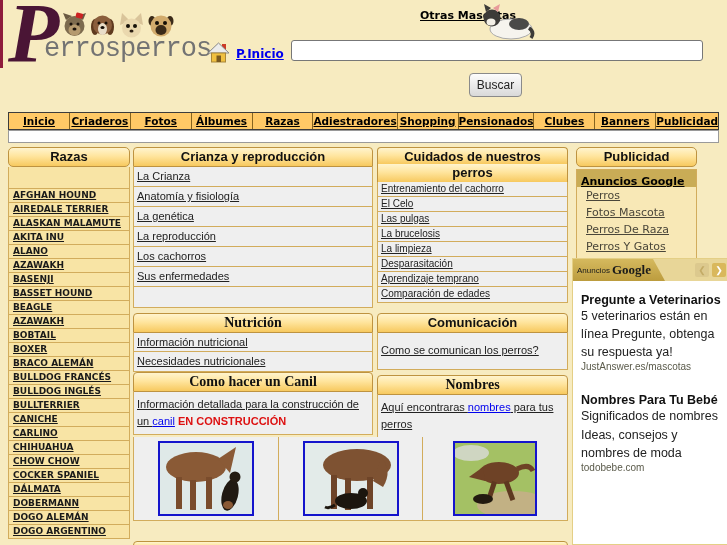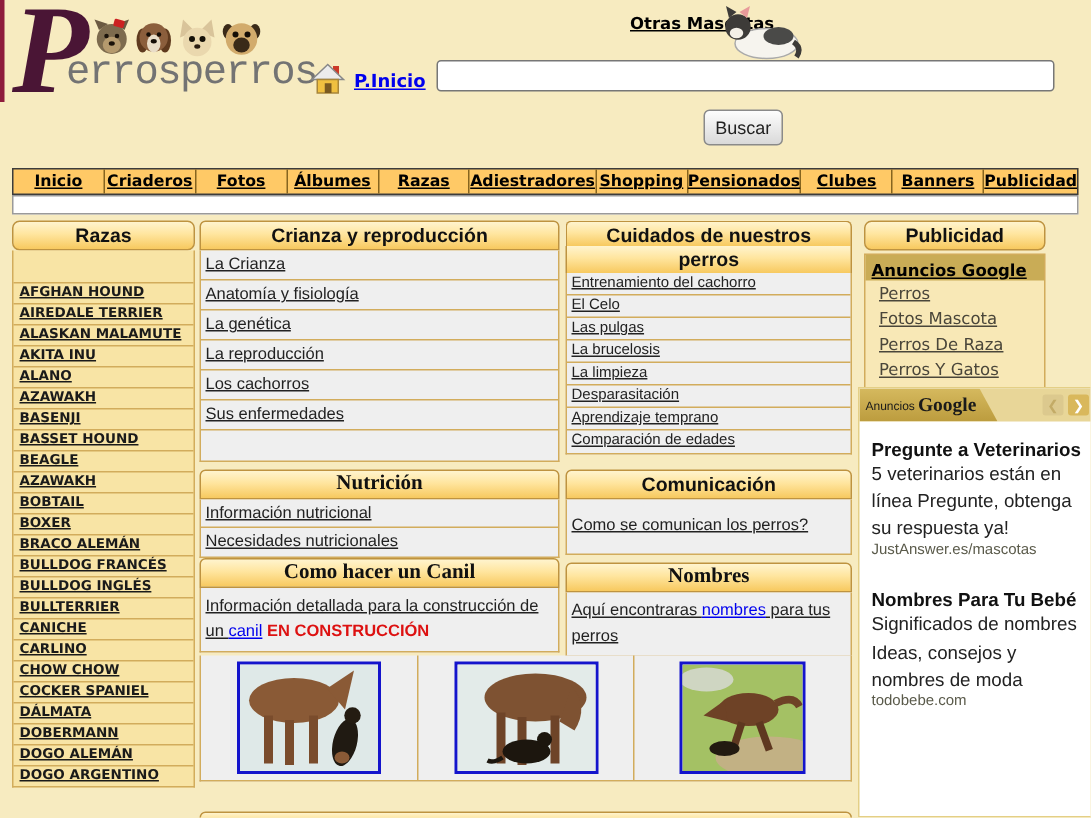--- a/index.html
+++ b/index.html
@@ -174,20 +174,21 @@
     <a>BEAGLE</a>
     <a>AZAWAKH</a>
     <a>BOBTAIL</a>
     <a>BOXER</a>
     <a>BRACO ALEMÁN</a>
     <a>BULLDOG FRANCÉS</a>
     <a>BULLDOG INGLÉS</a>
     <a>BULLTERRIER</a>
     <a>CANICHE</a>
     <a>CARLINO</a>
+    <a>CHIHUAHUA</a>
     <a>CHOW CHOW</a>
     <a>COCKER SPANIEL</a>
     <a>DÁLMATA</a>
     <a>DOBERMANN</a>
     <a>DOGO ALEMÁN</a>
     <a>DOGO ARGENTINO</a>
   </div>
 </aside>
 
 <section class="abs colA">

